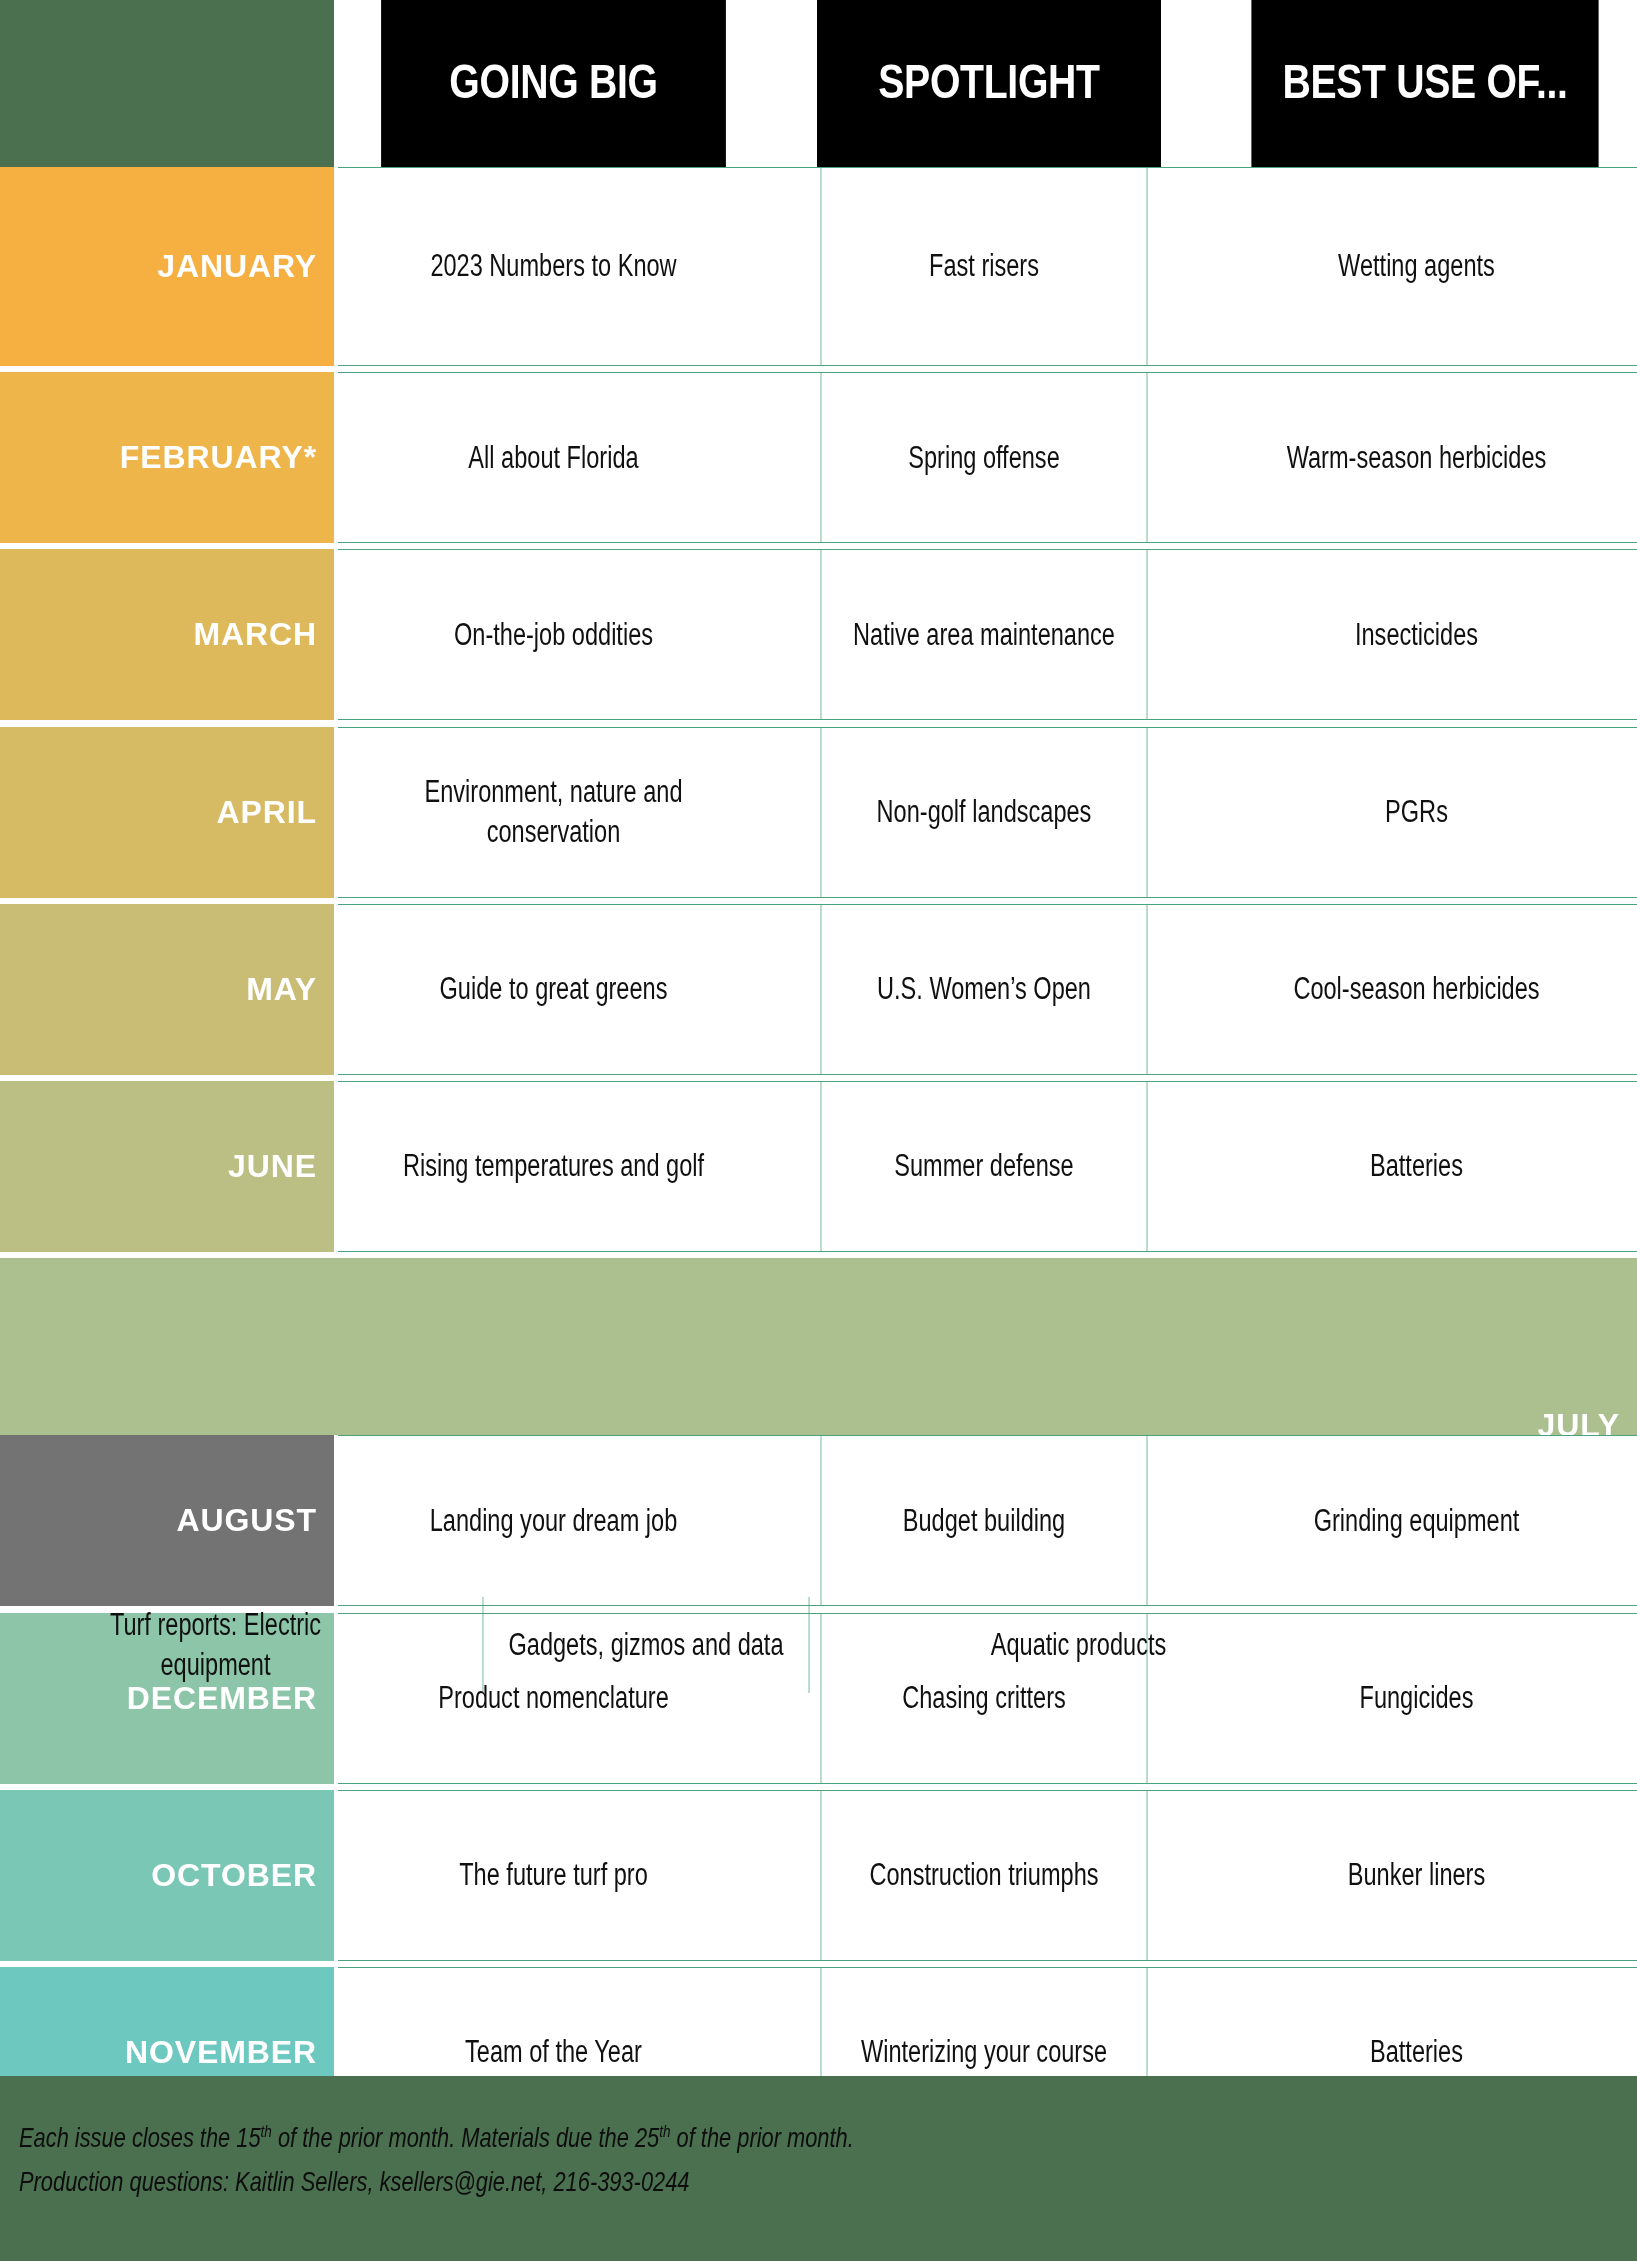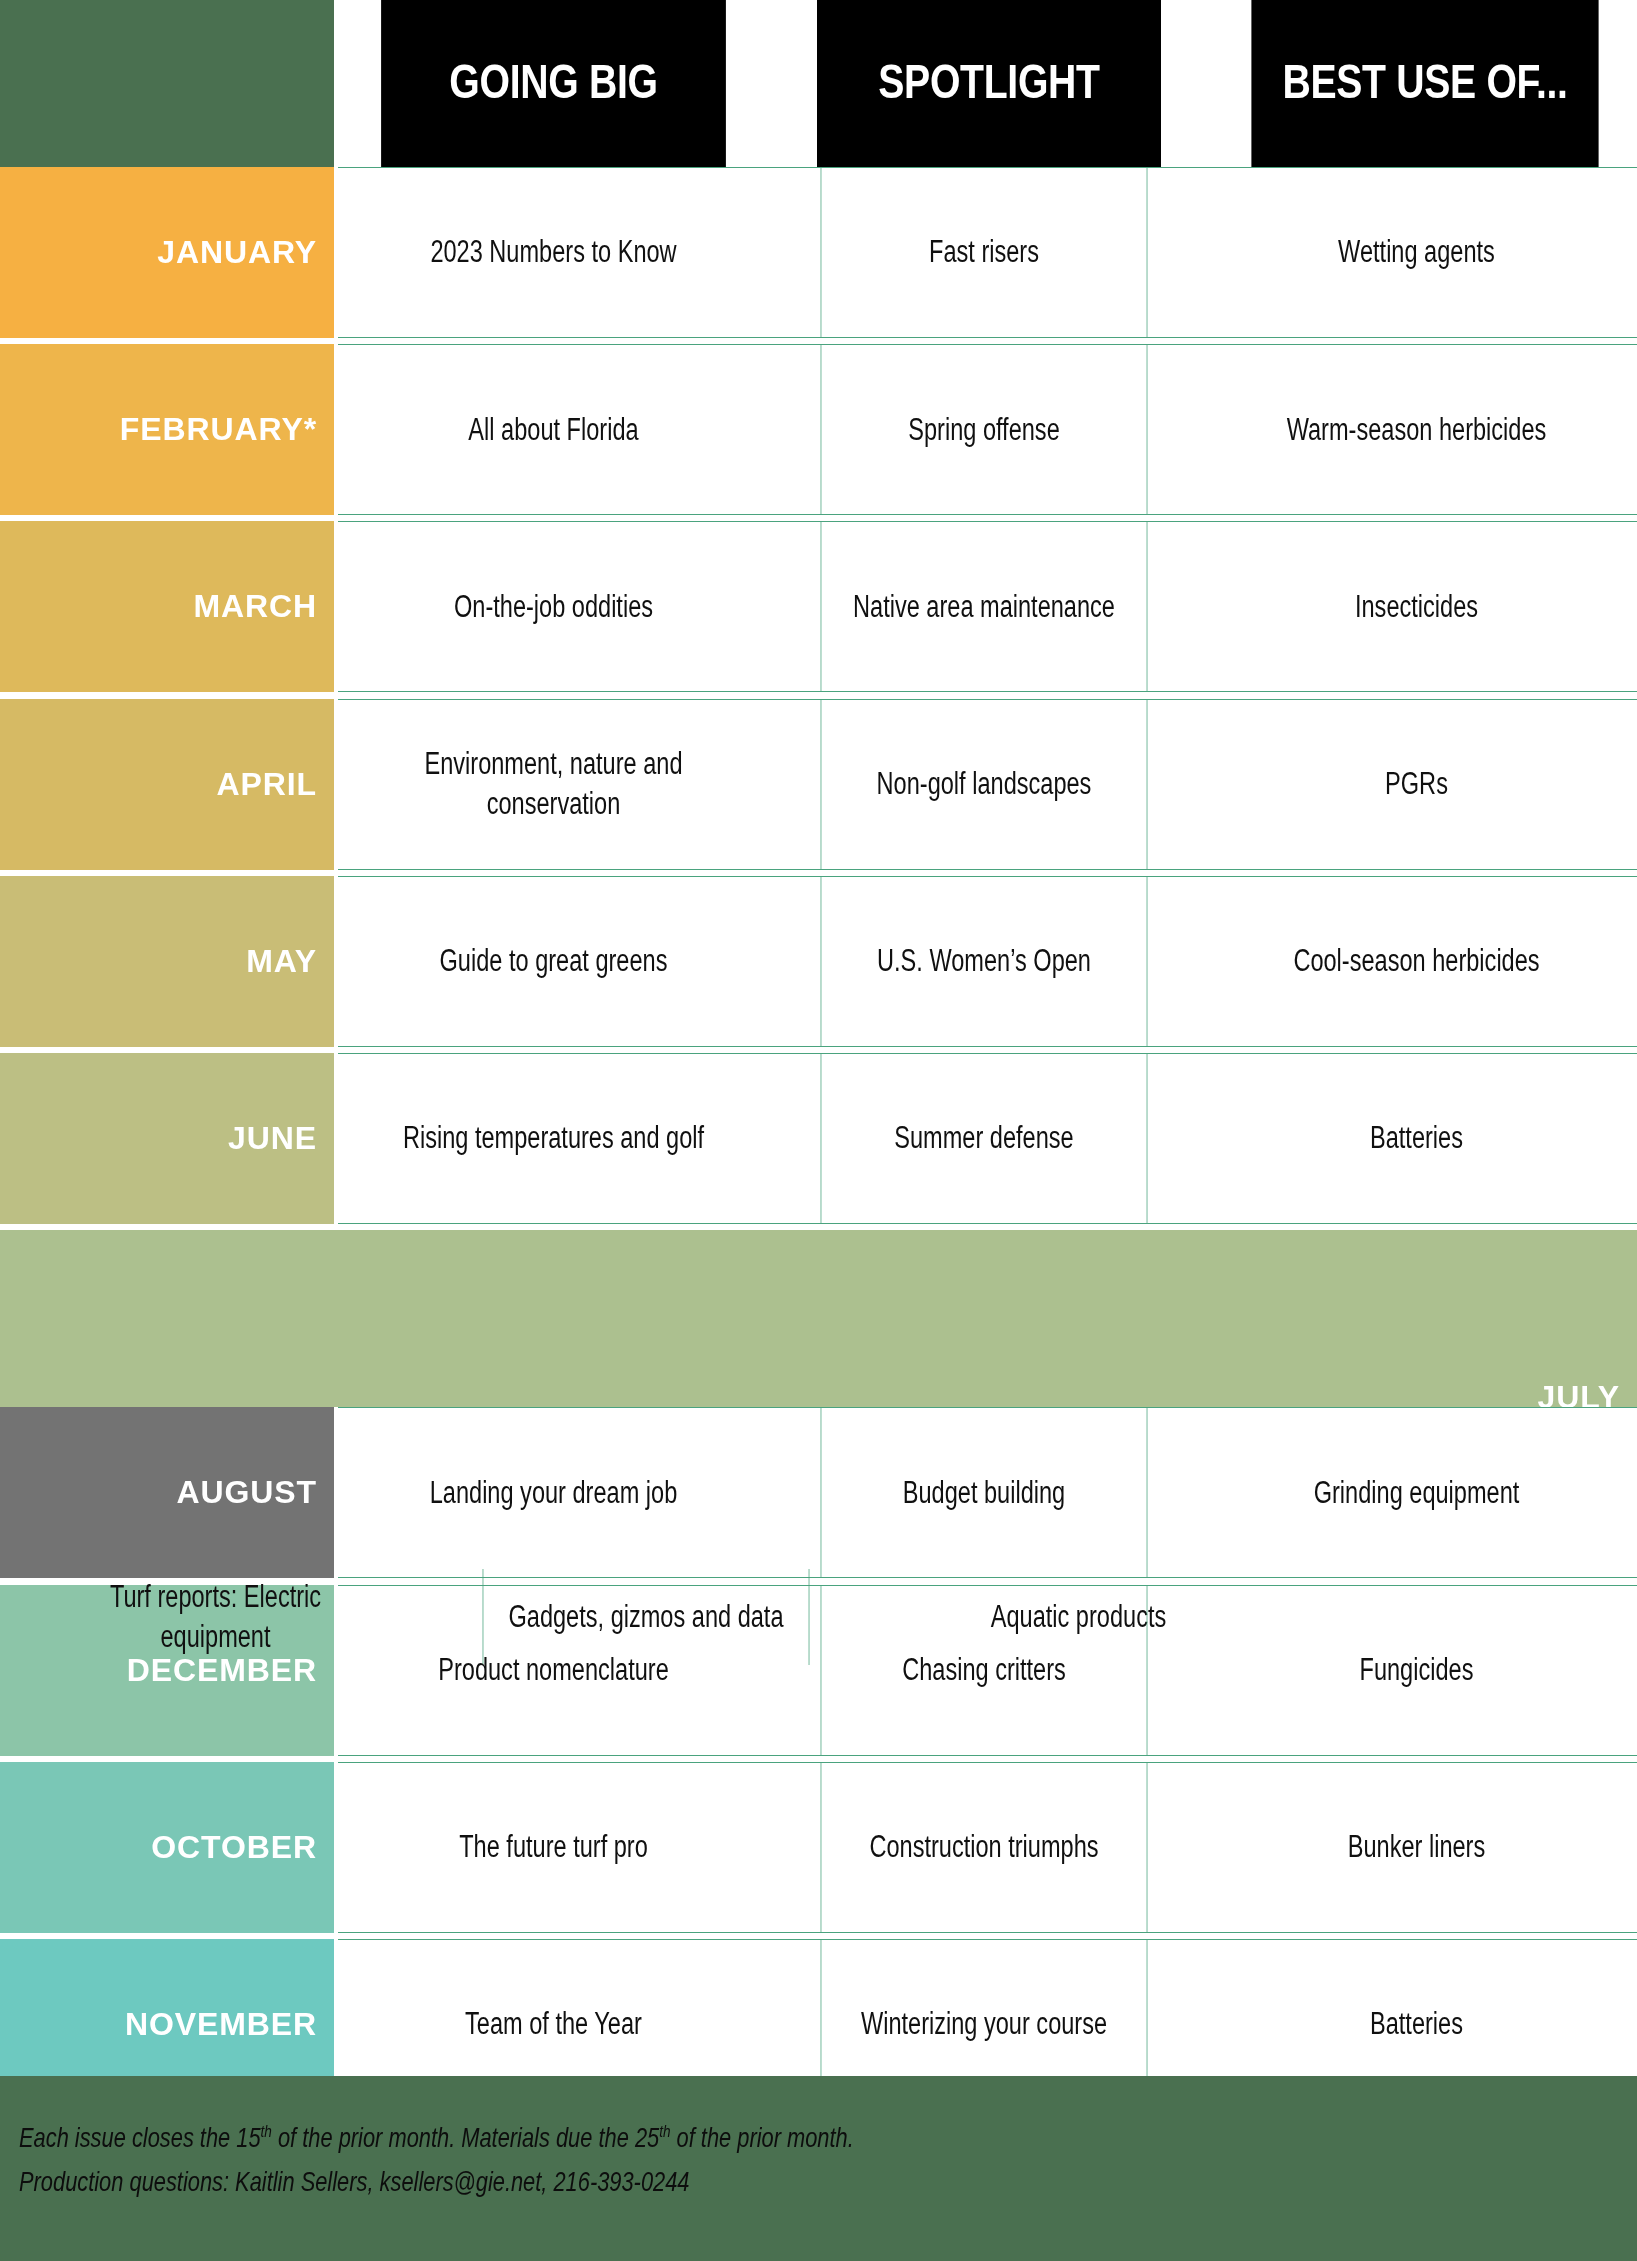--- a/index.html
+++ b/index.html
@@ -142,21 +142,21 @@
         <span>SPOTLIGHT</span>
       </div>
       <div class="hsep"></div>
       <div class="header-cell hc3">
         <span>BEST USE OF...</span>
       </div>
     </div>
   </div>
 
   <div class="body-wrap" id="body-wrap">
-      <div class="row" style="height: 171px; justify-content: space-between;">
+      <div class="row" style="height: 199px; justify-content: space-between;">
         <div class="month-cell" style="background: rgb(246, 176, 66);">JANUARY</div>
         <div class="mgap"></div>
         <div class="cells">
           <div class="cell c1">2023 Numbers to Know</div>
           <div class="cell c2">Fast risers</div>
           <div class="cell c3">Wetting agents</div>
         </div>
       </div>
       <div class="row-gap"></div>
       <div class="row" style="height: 171px;">

